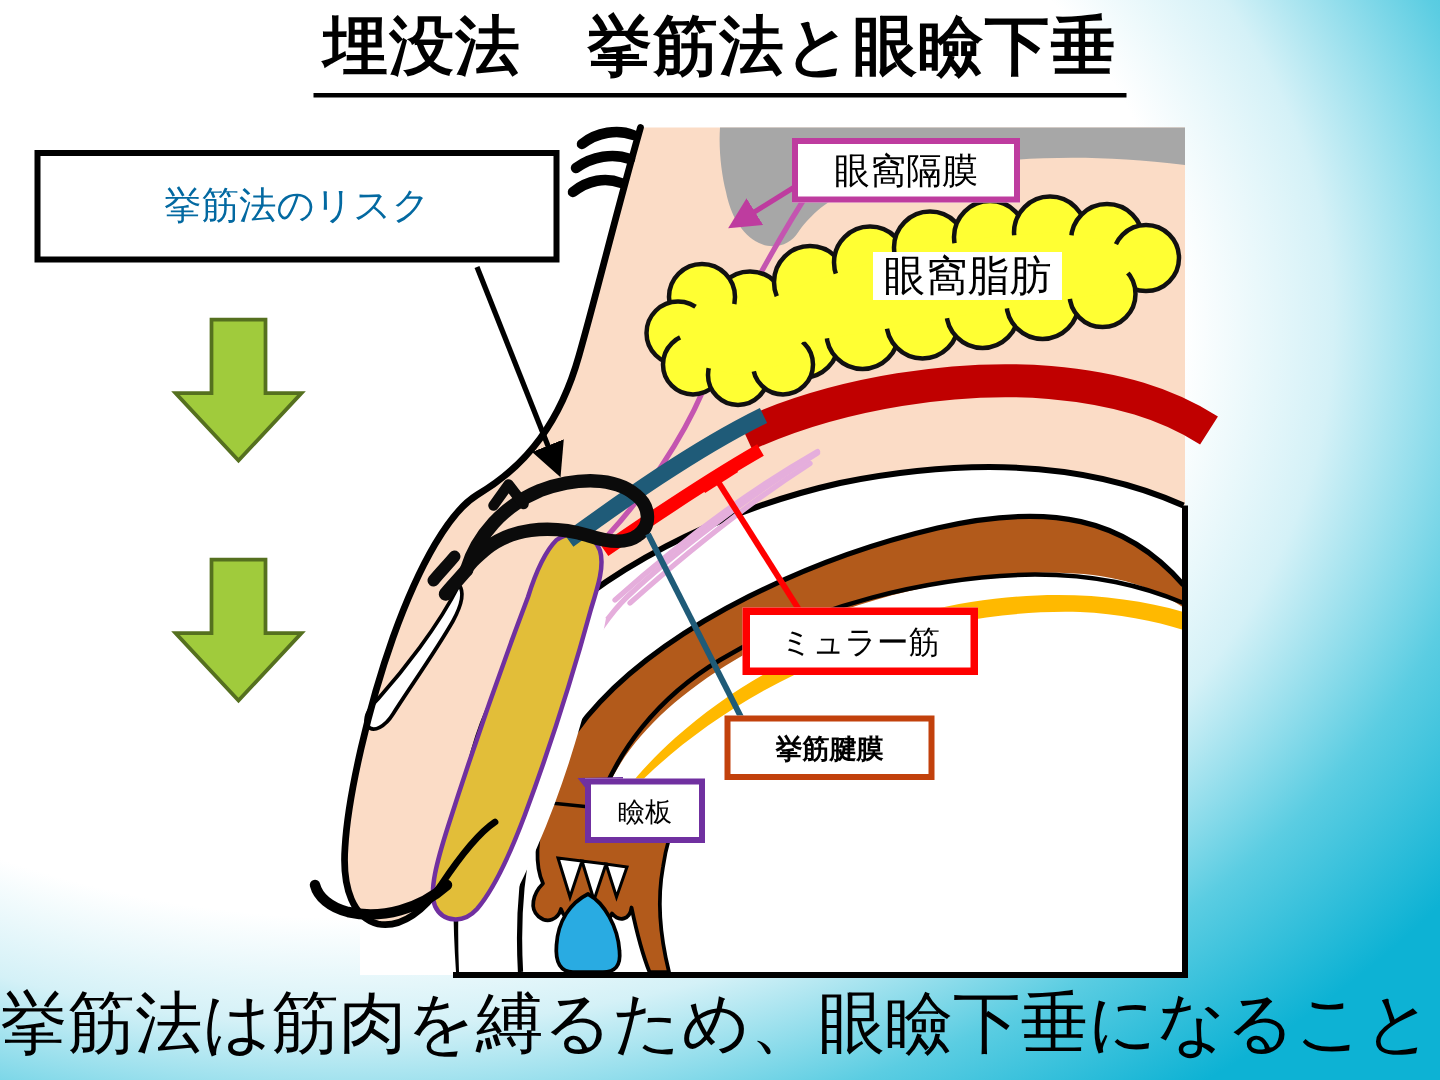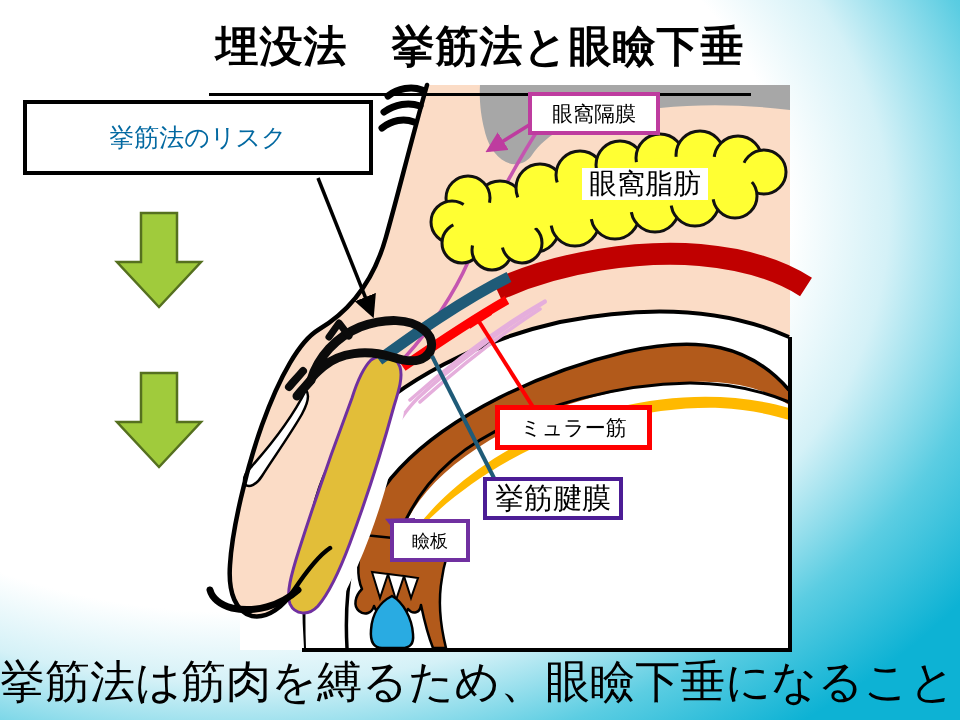--- a/index.html
+++ b/index.html
@@ -9,36 +9,36 @@
     background:radial-gradient(ellipse 130% 125% at 25% 30%,
       #ffffff 44%, #d4f1f7 52%, #5bcde2 62%, #0db2d4 72%);
   }
   .abs{position:absolute;}
   #title{
     top:2px;left:0;width:100%;text-align:center;
     font-size:43px;font-weight:bold;color:#000;
   }
   #title .underline{
     display:inline-block;border-bottom:3px solid #000;
-    padding:0 6px 17px 6px;letter-spacing:1px;margin-top:16px;
+    padding:0 6px 2px 6px;letter-spacing:1px;
   }
   #risk-box{
     left:23px;top:100px;width:350px;height:75px;
     background:#fff;border:4px solid #000;box-sizing:border-box;
     display:flex;flex-direction:column;justify-content:center;align-items:center;
     font-size:25px;line-height:1.3;color:#0369a1;
   }
   .tag{
     background:#fff;box-sizing:border-box;color:#000;
     display:flex;align-items:center;justify-content:center;white-space:nowrap;
   }
-  #label-septum{left:528px;top:92px;width:132px;height:43px;border:4px solid #be3c9f;font-size:21px;}
+  #label-septum{left:528px;top:92px;width:152px;height:43px;border:4px solid #be3c9f;font-size:24px;}
   #label-fat{left:582px;top:168px;width:126px;height:32px;font-size:28px;}
   #label-muller{left:495px;top:405px;width:157px;height:45px;border:5px solid #ff0000;font-size:21px;}
-  #label-apo{left:483px;top:477px;width:140px;height:43px;border:4px solid #4c1d95;font-size:29px;}
+  #label-apo{left:483px;top:477px;width:140px;height:43px;border:4px solid #c2410c;font-size:18px;font-weight:bold;}
   #label-tarsus{left:390px;top:519px;width:80px;height:43px;border:4px solid #7030a0;font-size:18px;}
   #caption{
     left:0;top:652px;width:960px;text-align:center;
     font-size:45px;color:#000;letter-spacing:0px;white-space:nowrap;
   }
   svg{position:absolute;left:0;top:0;}
 </style>
 </head>
 <body>
 

